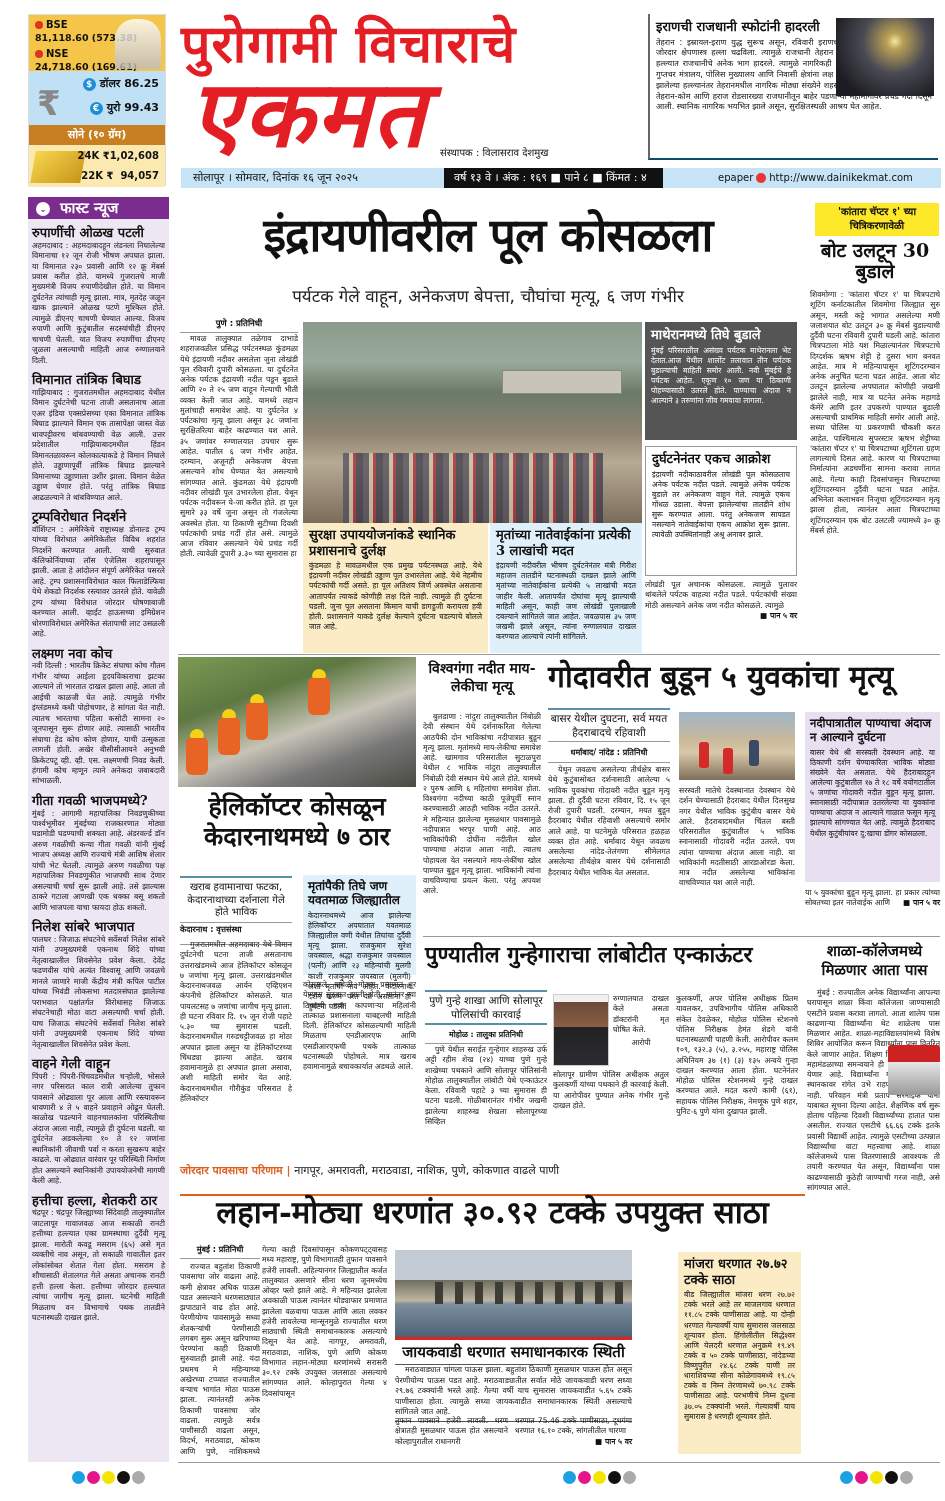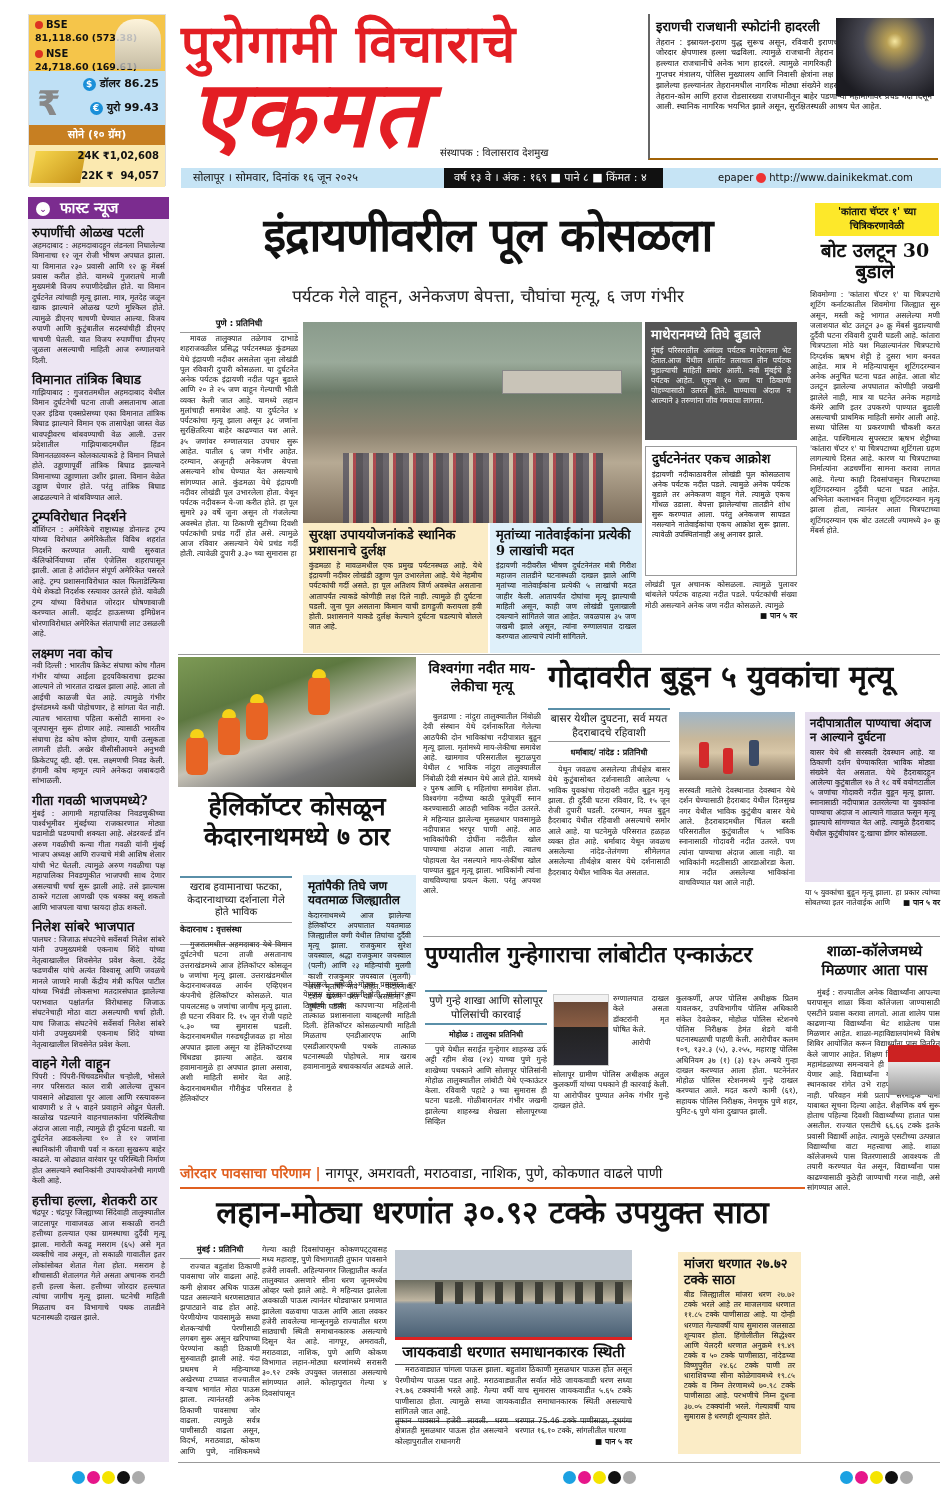--- a/index.html
+++ b/index.html
@@ -23,21 +23,21 @@
 .gold-bars{position:absolute;left:4px;top:6px;width:50px;height:32px;background:linear-gradient(135deg,#f6d64d,#c8941a);transform:skewX(-10deg)}
 
 #mast-top{left:181px;top:18px;font-size:52px;color:#e31e24;font-weight:bold;letter-spacing:1px;line-height:1}
 #mast-main{left:190px;top:68px;font-size:92px;color:#e31e24;font-weight:bold;font-style:italic;line-height:1;letter-spacing:2px}
 #founder{left:440px;top:146px;font-size:10px}
 #dateline{left:181px;top:168px;width:270px;height:20px;background:#c6e4f5;font-size:11px;line-height:20px;padding-left:12px}
 #issue{left:444px;top:168px;width:220px;height:20px;background:#111;color:#fff;font-size:11px;line-height:20px;padding-left:10px}
 #epaper{left:663px;top:168px;width:278px;height:20px;background:#c6e4f5;font-size:10px;line-height:20px;padding-left:55px}
 .epi{display:inline-block;width:10px;height:10px;border-radius:50%;background:#e33;vertical-align:middle;margin:0 3px}
 
-#iran{left:648px;top:14px;width:290px;height:146px;border-left:2px solid #666;border-bottom:2px solid #a16207;padding:4px 6px}
+#iran{left:648px;top:14px;width:290px;height:146px;border-left:2px solid #666;border-bottom:2px solid #0c4a6e;padding:4px 6px}
 #iran .hd{font-size:13px;font-weight:bold;font-family:"DejaVu Serif",serif}
 #iran .img{position:absolute;right:4px;top:4px;width:98px;height:78px;background:radial-gradient(circle at 60% 30%,#f6e7a0 0,#b9a055 10%,#4a4a54 40%,#1c1c22 80%)}
 #iran .tx{font-size:8px;margin-top:2px;text-align:justify}
 
 #fast{left:28px;top:197px;width:141px;height:1265px;background:#ede6f3;padding:0 4px}
 #fast .bar{background:#7b2c8f;color:#fff;font-size:15px;font-weight:bold;height:22px;line-height:22px;margin:0 -4px;padding-left:8px}
 #fast .bar .ic{display:inline-block;width:14px;height:14px;border-radius:50%;background:#fff;color:#7b2c8f;font-size:9px;text-align:center;line-height:14px;margin-right:10px;vertical-align:middle}
 .fn-h{font-size:13px;font-weight:bold;margin-top:6px;line-height:1.2;font-family:"DejaVu Serif",serif}
 .fn-t{font-size:7.6px;text-align:justify;line-height:1.38}
 
@@ -92,21 +92,21 @@
 #enc-body{left:425px;top:1045px;width:122px;height:110px;font-size:7.6px;text-align:justify;text-indent:10px;overflow:hidden}
 #enc-photo{left:553px;top:994px;width:56px;height:72px;background:linear-gradient(180deg,#f1f1f1 0,#f1f1f1 10%,#6a4a38 10%,#8b5e44 45%,#222 46%,#2b2b33 100%);border:1px solid #ccc}
 #enc-c2{left:613px;top:994px;width:56px;height:72px;font-size:7.6px;text-align:justify;overflow:hidden}
 #enc-body2{left:553px;top:1070px;width:116px;height:88px;font-size:7.6px;text-align:justify;overflow:hidden}
 #enc-body3{left:676px;top:994px;width:122px;height:162px;font-size:7.6px;text-align:justify;overflow:hidden}
 
 #sch-h{left:807px;top:942px;width:135px;font-size:15px;font-weight:bold;text-align:center;line-height:1.25;font-family:"DejaVu Serif",serif}
 #sch-body{left:807px;top:988px;width:133px;height:470px;font-size:7.6px;text-align:justify;text-indent:10px;overflow:hidden}
 #bus{left:888px;top:1045px;width:52px;height:50px;background:linear-gradient(180deg,#c22 0,#c22 35%,#e6e6e6 35%,#999 100%);border-radius:3px}
 
-#rain-kick{left:180px;top:1164px;width:625px;font-size:14px;border-bottom:2px solid #e06020;padding-bottom:5px;line-height:1.3}
+#rain-kick{left:180px;top:1164px;width:625px;font-size:11px;border-bottom:2px solid #e06020;padding-bottom:16px;line-height:1.3}
 #rain-kick .k{color:#e06020;font-weight:bold}
 #rain-h{left:180px;top:1194px;width:625px;font-size:31px;font-weight:bold;text-align:center;font-family:"DejaVu Serif",serif;line-height:1.2}
 #rain-by{left:180px;top:1245px;width:80px;font-size:8px;font-weight:bold;text-align:center;border-bottom:1px solid #999;padding-bottom:2px}
 #rain-b1{left:180px;top:1262px;width:80px;height:195px;font-size:7.6px;text-align:justify;text-indent:10px;overflow:hidden}
 #rain-b2{left:262px;top:1245px;width:125px;height:212px;font-size:7.6px;text-align:justify;overflow:hidden}
 #dam-img{left:395px;top:1250px;width:237px;height:90px;background:linear-gradient(180deg,#c3cbd4 0,#c3cbd4 35%,#6f6f62 35%,#bfb5a1 58%,#7e8f9e 62%,#4b6175 100%);border-bottom:3px solid #d22}
 #dam-img .gate{position:absolute;top:32px;width:8px;height:22px;background:#3d3d36}
 #dam-h{left:395px;top:1342px;width:237px;font-size:15px;font-weight:bold;text-align:center;border-bottom:1px solid #555;padding-bottom:2px;font-family:"DejaVu Serif",serif}
 #dam-t{left:395px;top:1365px;width:237px;font-size:7.8px;text-align:justify;text-indent:10px;border-bottom:1px solid #555;padding-bottom:3px}
 #dam-c1{left:395px;top:1416px;width:113px;font-size:7.6px;text-align:justify}
@@ -198,21 +198,21 @@
 <div id="lead-body" class="abs">मावळ तालुक्यात तळेगाव दाभाडे शहराजवळील प्रसिद्ध पर्यटनस्थळ कुंडमळा येथे इंद्रायणी नदीवर असलेला जुना लोखंडी पूल रविवारी दुपारी कोसळला. या दुर्घटनेत अनेक पर्यटक इंद्रायणी नदीत पडून बुडाले आणि २० ते २५ जण वाहून गेल्याची भीती व्यक्त केली जात आहे. यामध्ये लहान मुलांचाही समावेश आहे. या दुर्घटनेत ४ पर्यटकांचा मृत्यू झाला असून ३८ जणांना सुरक्षितरित्या बाहेर काढण्यात यश आले. ३५ जणांवर रुग्णालयात उपचार सुरू आहेत. यातील ६ जण गंभीर आहेत. दरम्यान, अजूनही अनेकजण बेपत्ता असल्याने शोध घेण्यात येत असल्याचे सांगण्यात आले. कुंडमळा येथे इंद्रायणी नदीवर लोखंडी पूल उभारलेला होता. येथून पर्यटक नदीवरून ये-जा करीत होते. हा पूल सुमारे ३३ वर्षे जुना असून तो गंजलेल्या अवस्थेत होता. या ठिकाणी सुटीच्या दिवशी पर्यटकांची प्रचंड गर्दी होत असे. त्यामुळे आज रविवार असल्याने येथे प्रचंड गर्दी होती. त्यावेळी दुपारी ३.३० च्या सुमारास हा</div>
 <div id="lead-img" class="abs">
   <div class="bridge"></div>
   <div class="crowd"></div>
 </div>
 <div id="box-safety" class="abs">
   <div class="box-h">सुरक्षा उपाययोजनांकडे स्थानिक प्रशासनाचे दुर्लक्ष</div>
   <div class="box-t">कुंडमळा हे मावळमधील एक प्रमुख पर्यटनस्थळ आहे. येथे इंद्रायणी नदीवर लोखंडी उड्डाण पूल उभारलेला आहे. येथे नेहमीच पर्यटकांची गर्दी असते. हा पूल अतिशय जिर्ण अवस्थेत असताना आतापर्यंत त्याकडे कोणीही लक्ष दिले नाही. त्यामुळे ही दुर्घटना घडली. जुना पूल असताना किमान याची डागडुजी करायला हवी होती. प्रशासनाने याकडे दुर्लक्ष केल्याने दुर्घटना घडल्याचे बोलले जात आहे.</div>
 </div>
 <div id="box-help" class="abs">
-  <div class="box-h">मृतांच्या नातेवाईकांना प्रत्येकी 9 लाखांची मदत</div>
+  <div class="box-h">मृतांच्या नातेवाईकांना प्रत्येकी 3 लाखांची मदत</div>
   <div class="box-t">इंद्रायणी नदीवरील भीषण दुर्घटनेनंतर मंत्री गिरीश महाजन तातडीने घटनास्थळी दाखल झाले आणि मृतांच्या नातेवाईकांना प्रत्येकी ५ लाखांची मदत जाहीर केली. आतापर्यंत दोघांचा मृत्यू झाल्याची माहिती असून, काही जण लोखंडी पुलाखाली दबल्याने सांगितले जात आहेत. जवळपास ३५ जण जखमी झाले असून, त्यांना रुग्णालयात दाखल करण्यात आल्याचे त्यांनी सांगितले.</div>
 </div>
 <div id="box-mather" class="abs">
   <div class="box-h">माथेरानमध्ये तिघे बुडाले</div>
   <div class="box-t">मुंबई परिसरातील असंख्य पर्यटक माथेरानला भेट देतात.आज येथील शार्लोट तलावात तीन पर्यटक बुडाल्याची माहिती समोर आली. नवी मुंबईचे हे पर्यटक आहेत. एकूण १० जण या ठिकाणी पोहण्यासाठी उतरले होते. पाण्याचा अंदाज न आल्याने ३ तरुणांना जीव गमवावा लागला.</div>
 </div>
 <div id="box-anger" class="abs">
   <div class="box-h">दुर्घटनेनंतर एकच आक्रोश</div>
   <div class="box-t">इंद्रायणी नदीकाठावरील लोखंडी पूल कोसळताच अनेक पर्यटक नदीत पडले. त्यामुळे अनेक पर्यटक बुडाले तर अनेकजण वाहून गेले. त्यामुळे एकच गोंधळ उडाला. बेपत्ता झालेल्यांचा तातडीने शोध सुरू करण्यात आला. परंतु अनेकजण सापडत नसल्याने नातेवाईकांचा एकच आक्रोश सुरू झाला. त्यावेळी उपस्थितांनाही अश्रू अनावर झाले.</div>
 </div>

